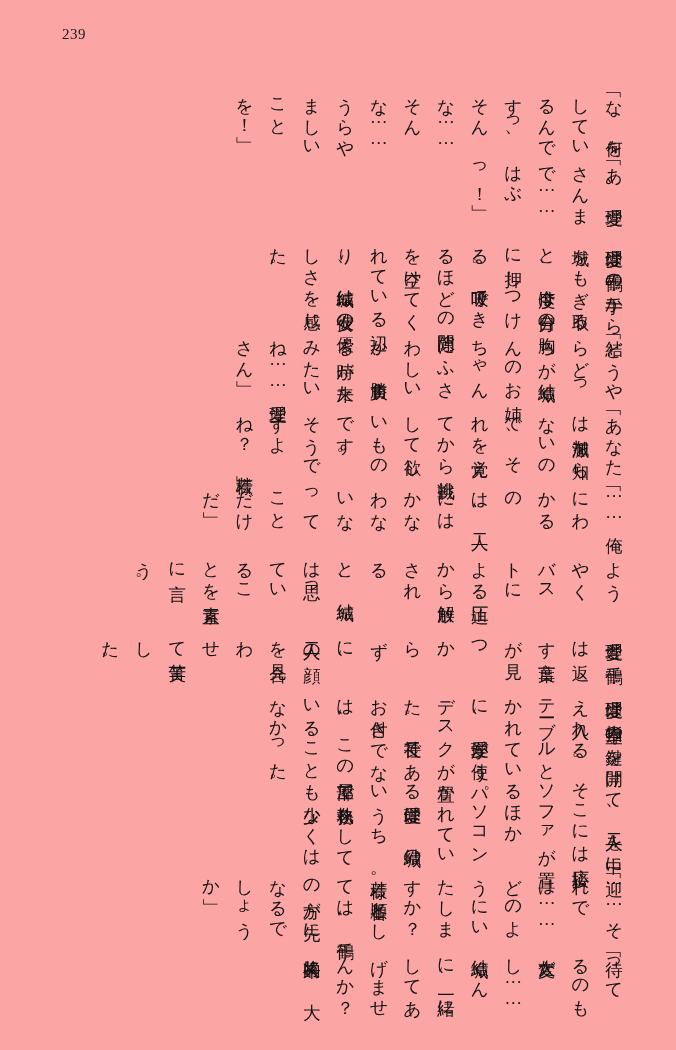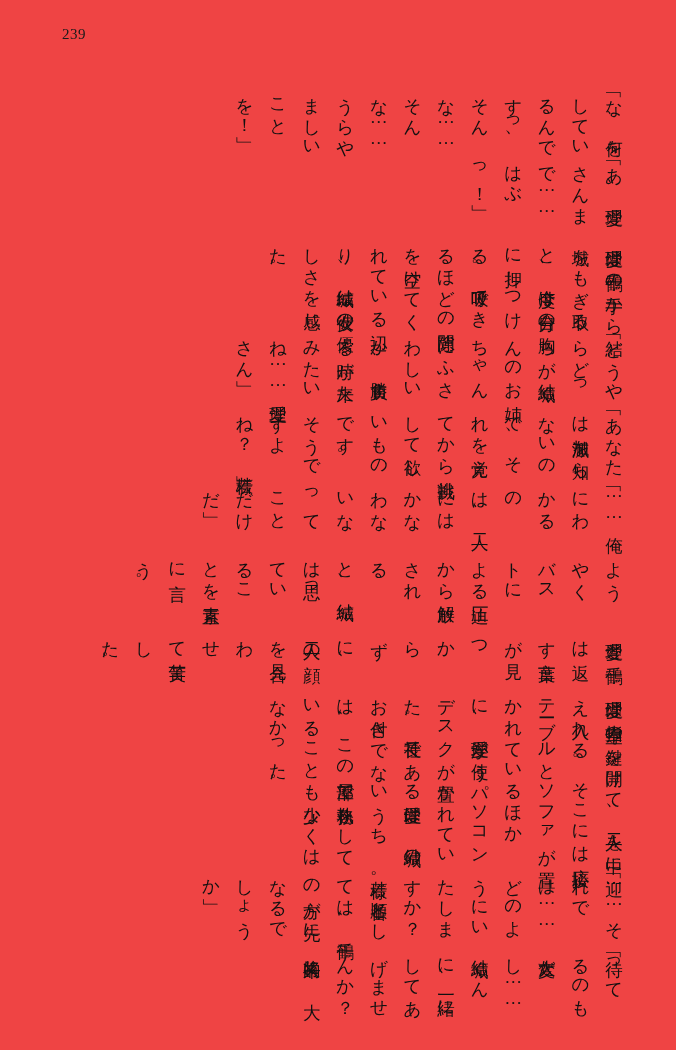--- a/index.html
+++ b/index.html
@@ -8,21 +8,21 @@
     background: #ffffff;
   }
   body {
     font-family: "Liberation Serif", "DejaVu Serif", serif;
     color: #111111;
   }
   .page {
     position: relative;
     width: 676px;
     height: 1050px;
-    background: #ef4444;
+    background: #fca5a5;
     overflow: hidden;
     box-sizing: border-box;
   }
   .page-number {
     position: absolute;
     top: 26px;
     left: 62px;
     font-size: 15px;
     letter-spacing: 0.5px;
     color: #1a1a1a;

